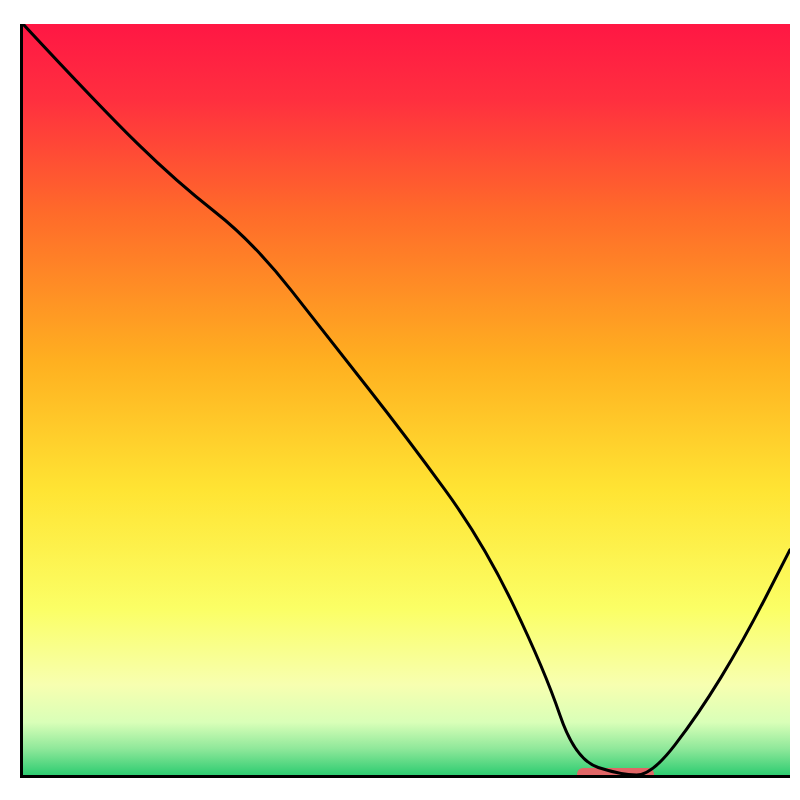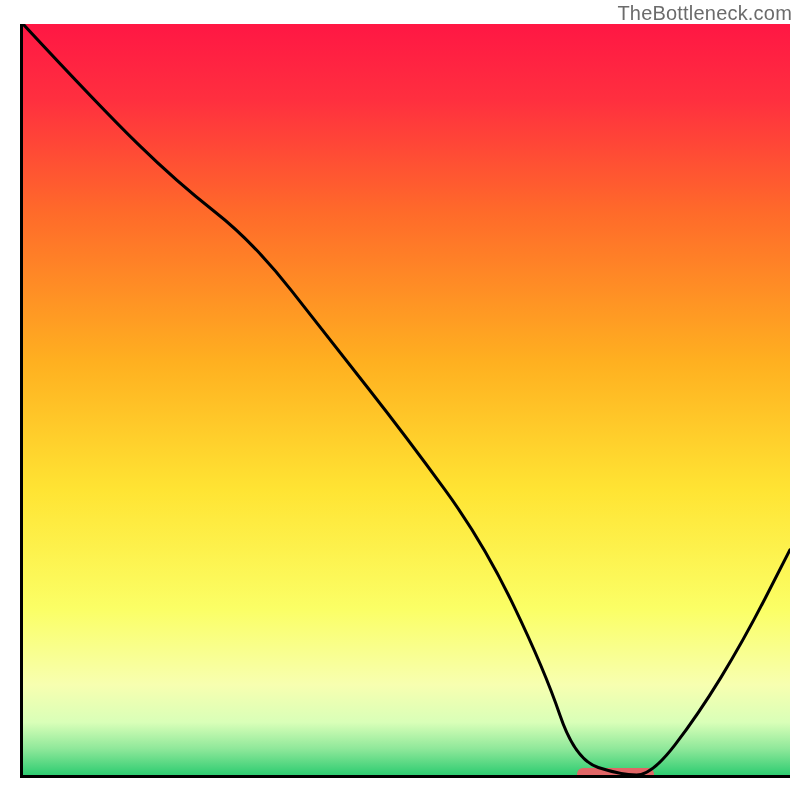--- a/index.html
+++ b/index.html
@@ -57,21 +57,20 @@
     border-radius: 6px;
     background: #e06666;
     z-index: 4;
   }
 </style>
 </head>
 <body>
 
 <div class="container">
 
-  <div class="watermark">TheBottleneck.com</div>
 
   <div class="plot-area">
 
     <svg class="gradient-bg" viewBox="0 0 100 100" preserveAspectRatio="none" width="100%" height="100%">
       <defs>
         <linearGradient id="bg-grad" x1="0" y1="0" x2="0" y2="1">
             <stop offset="0%" stop-color="#ff1744"></stop>
             <stop offset="10%" stop-color="#ff2f3f"></stop>
             <stop offset="25%" stop-color="#ff6a2a"></stop>
             <stop offset="45%" stop-color="#ffb020"></stop>

